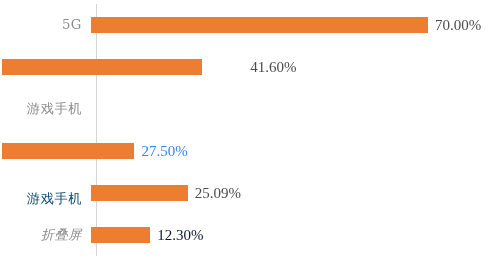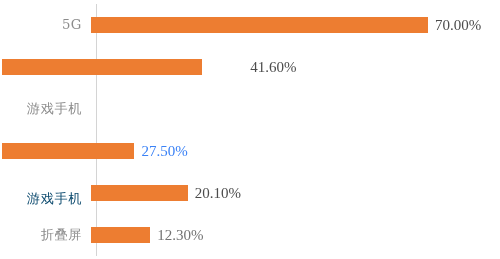--- a/index.html
+++ b/index.html
@@ -135,28 +135,28 @@
         <div class="bar-wrap">
           <div class="bar" style="width: 132.4px; background: rgb(237, 125, 49);"></div>
           <div class="value-label" style="color: #3b82f6;">27.50%</div>
         </div>
       </div>
 
       <div class="row">
         <div class="cat-label" style="color: #0c4a6e; margin-top: 12px;">游戏手机</div>
         <div class="bar-wrap">
           <div class="bar" style="width: 96.8px; background: rgb(237, 125, 49);"></div>
-          <div class="value-label" style="color: rgb(76, 76, 76);">20.10%</div>
+          <div class="value-label" style="color: rgb(76, 76, 76);">25.09%</div>
         </div>
       </div>
 
       <div class="row">
-        <div class="cat-label" style="color: rgb(140, 140, 140);">折叠屏</div>
+        <div class="cat-label" style="color: rgb(140, 140, 140); font-style: italic;">折叠屏</div>
         <div class="bar-wrap">
           <div class="bar" style="width: 59.2px; background: rgb(237, 125, 49);"></div>
-          <div class="value-label" style="color: #737373;">12.30%</div>
+          <div class="value-label" style="color: #0f172a;">12.30%</div>
         </div>
       </div>
 
     </div>
   </div>
   <div class="corner-mask"></div>
 </div>
 
 </body></html>

